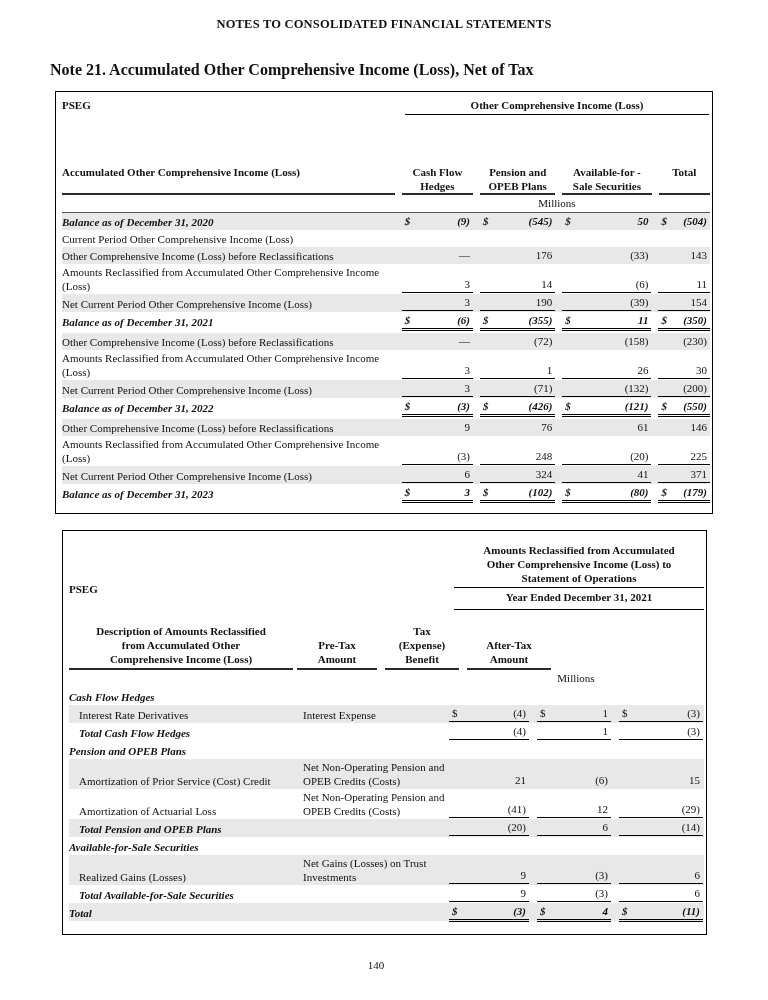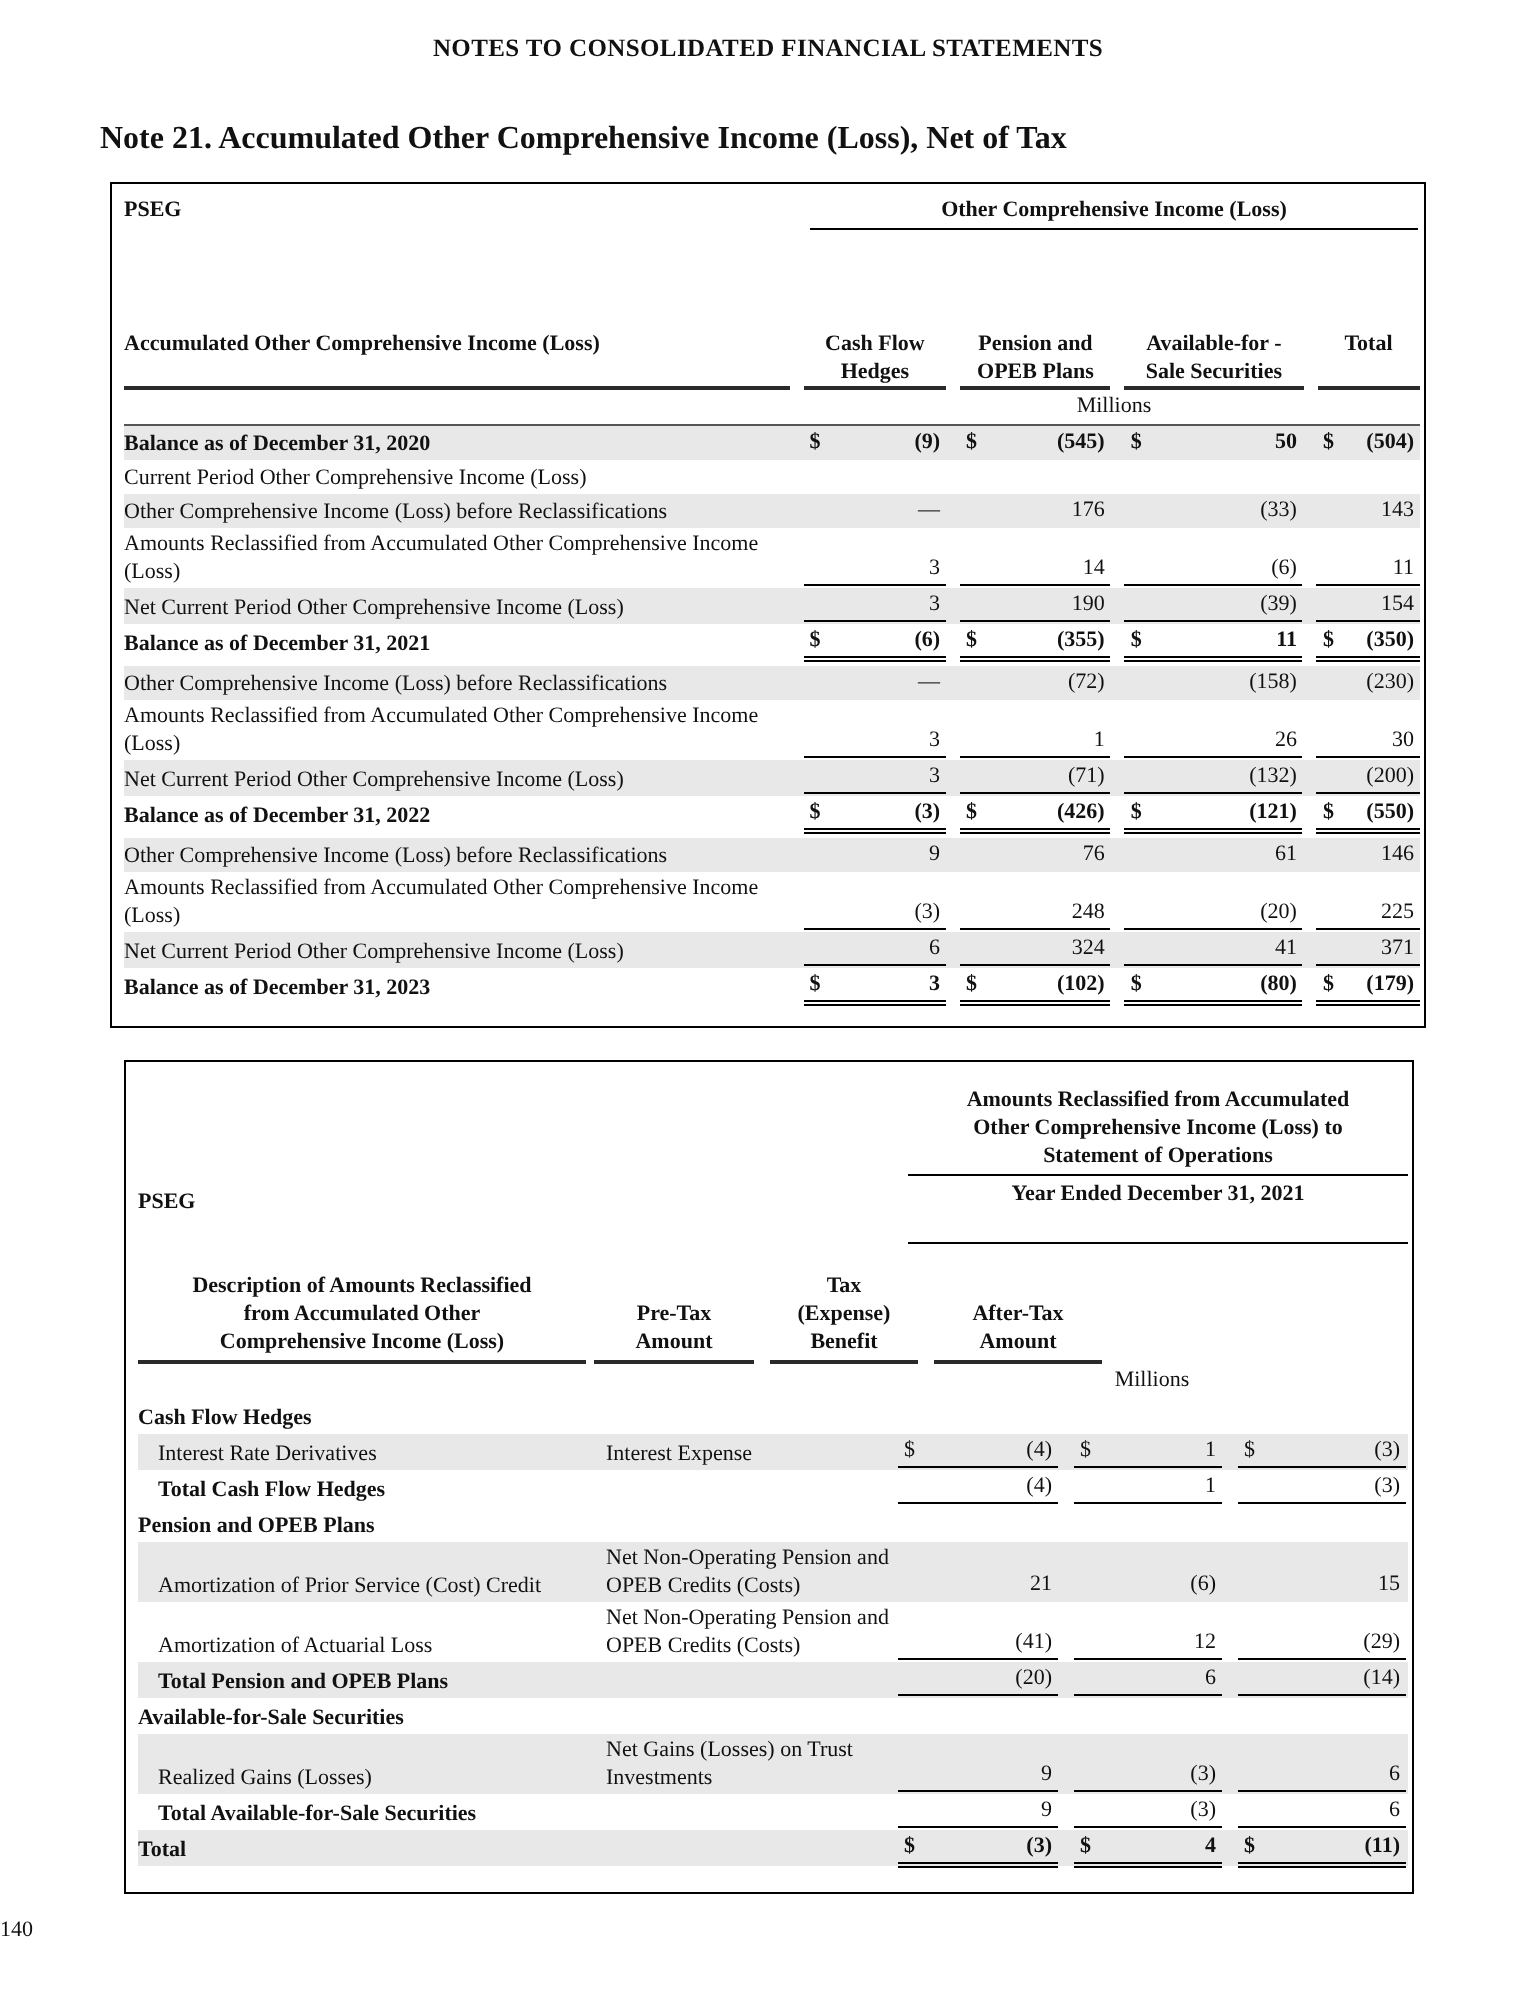--- a/index.html
+++ b/index.html
@@ -10,21 +10,21 @@
   }
   .doc-header{
     padding-top:17px;text-align:center;font-weight:bold;font-size:12.5px;letter-spacing:.2px;
   }
   .note-title{
     margin:32px 0 0 50px;font-weight:bold;font-size:16px;
   }
   
   .tbl{border:1.5px solid #000;box-sizing:border-box;background:#fff;}
   .sh{background:#e8e8e8;}
-  .b{font-weight:bold;}
+  .b{font-weight:bold;font-style:italic;}
   .val{display:flex;justify-content:space-between;box-sizing:border-box;padding:0 3px 1px 3px;line-height:14px;position:relative;}
   .u1{border-bottom:1px solid #000;}
   .u2{border-bottom:1px solid #000;}
   .u2::after{content:"";position:absolute;left:0;right:0;bottom:-3px;height:1px;background:#000;}
   .mu2{margin-bottom:3px;}
   
   .t1{width:658px;margin:14px 0 0 55px;padding:6px 2px 8px 6px;}
   .t1 .c0{width:72px;margin-left:7px;}
   .t1 .c1{width:76px;margin-left:7px;}
   .t1 .c2{width:90px;margin-left:7px;}
@@ -43,29 +43,29 @@
   .t2{width:645px;margin:16px 0 0 62px;padding:8px 2px 10px 6px;}
   .t2 .cd{width:224px;}
   .t2 .cl{width:142px;margin-left:10px;}
   .t2 .cp{width:80px;margin-left:4px;}
   .t2 .ct{width:74px;margin-left:8px;}
   .t2 .ca{width:84px;margin-left:8px;}
   .t2h1{display:flex;margin-top:4px;}
   .t2-entity{font-weight:bold;align-self:flex-end;padding-bottom:14px;}
   .t2-group{margin-left:auto;width:250px;text-align:center;font-weight:bold;}
   .t2-group .g1{border-bottom:1px solid #000;padding-bottom:2px;}
-  .t2-group .g2{border-bottom:1px solid #000;padding:2px 0 17px 0;}
+  .t2-group .g2{border-bottom:1px solid #000;padding:2px 0 5px 0;}
   .t2h2{display:flex;margin-top:14px;}
   .t2h2>div{border-bottom:2px solid #2a2a2a;display:flex;flex-direction:column;justify-content:flex-end;text-align:center;font-weight:bold;padding-bottom:2px;box-sizing:border-box;}
   .t2-millions{padding:1px 0 2px 0;}
   .t2-millions span{display:block;margin-left:380px;width:254px;text-align:center;}
   .t2r{display:flex;align-items:flex-end;min-height:17px;padding:1px 0;box-sizing:border-box;}
   .t2r .cd.ind{padding-left:10px;box-sizing:border-box;}
   .t2r .sec{margin-top:2px;}
-  .page-number{position:absolute;left:0;right:16px;bottom:28px;text-align:left;font-size:11px;}
+  .page-number{position:absolute;left:0;right:16px;bottom:28px;text-align:center;font-size:11px;}
 </style>
 </head>
 <body>
 
 <div class="page">
 
   <div class="doc-header">NOTES TO CONSOLIDATED FINANCIAL STATEMENTS</div>
 
   <div class="note-title">Note 21. Accumulated Other Comprehensive Income (Loss), Net of Tax</div>
 

